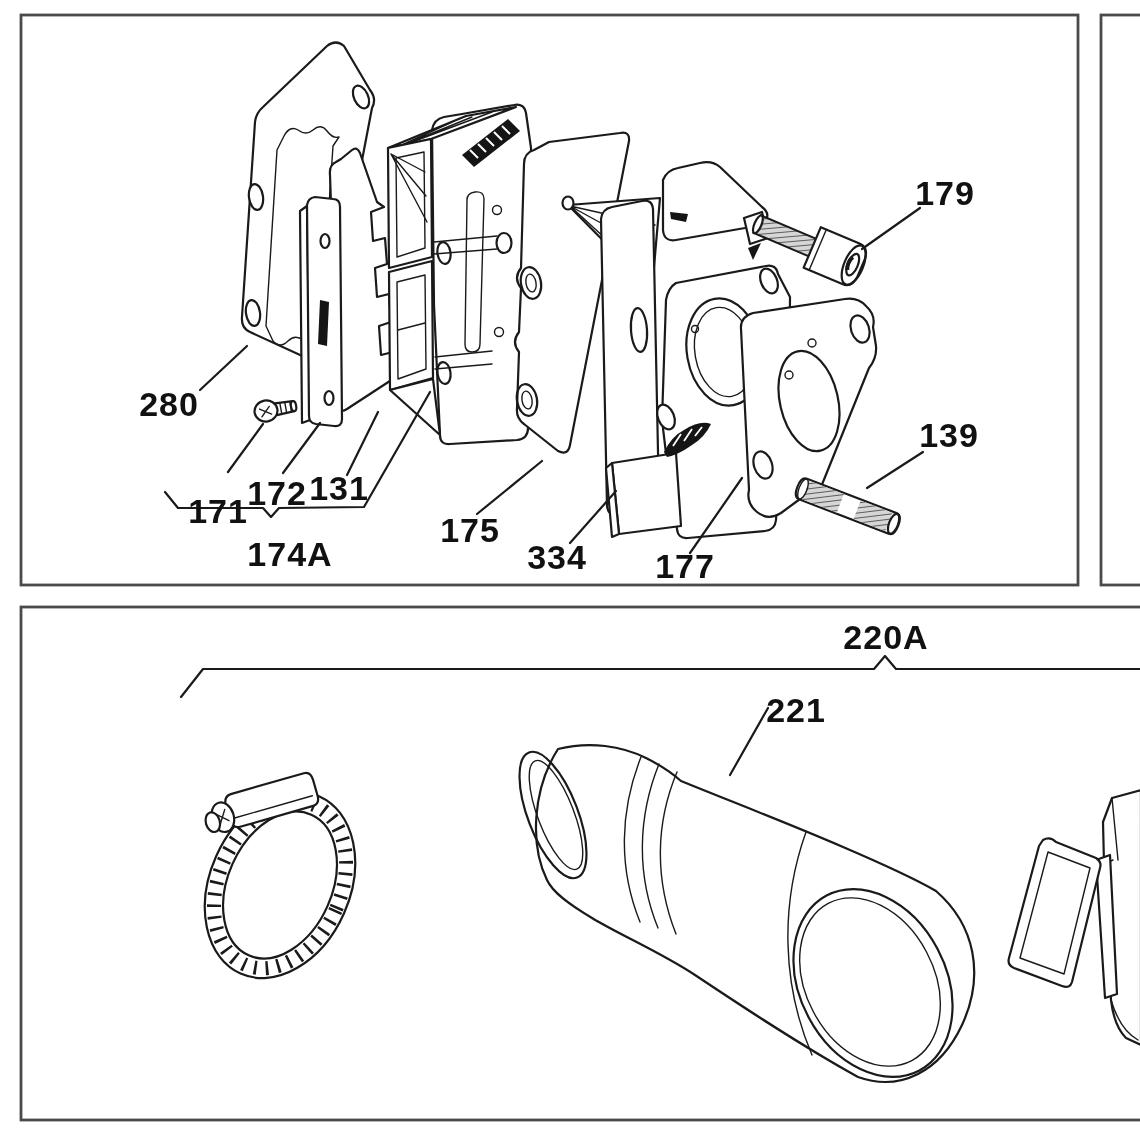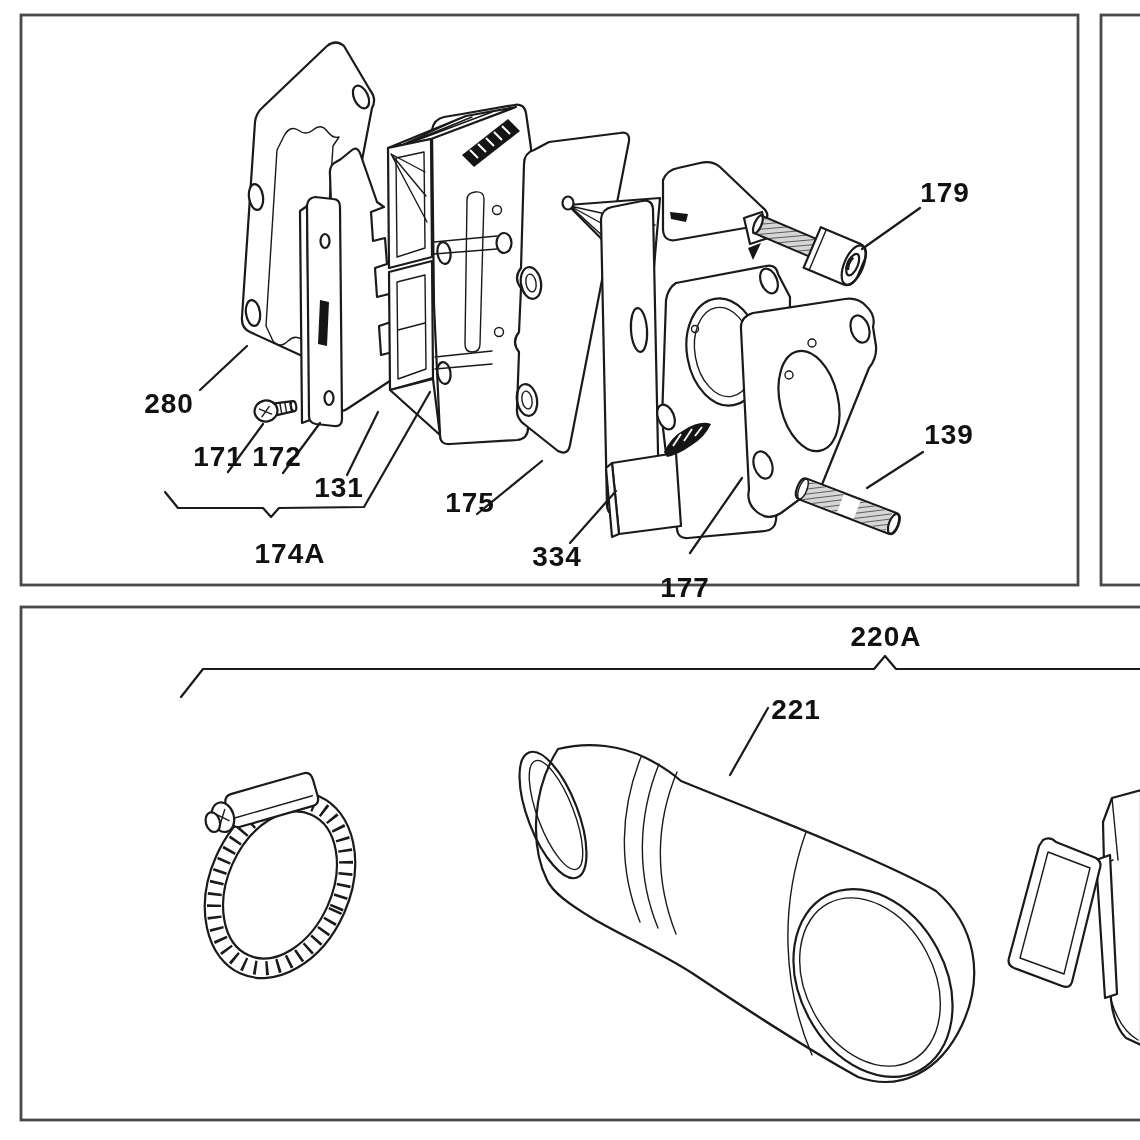--- a/index.html
+++ b/index.html
@@ -1,19 +1,19 @@
 <!DOCTYPE html>
 <html><head>
 <meta charset="utf-8">
 <style>
   html,body{margin:0;padding:0;background:#ffffff;}
   #stage{position:relative;width:1140px;height:1140px;overflow:hidden;background:#fff;
          font-family:"Liberation Sans", sans-serif;}
   #art{position:absolute;left:0;top:0;}
-  .callout{position:absolute;transform:translate(-50%,-50%);font-weight:700;font-size:28px;
+  .callout{position:absolute;transform:translate(-50%,-50%);font-weight:700;font-size:34px;
            letter-spacing:1px;color:#111;white-space:nowrap;user-select:none;}
   .ln{fill:none;stroke:#1a1a1a;stroke-width:2.2;stroke-linejoin:round;stroke-linecap:round;}
   .fw{fill:#ffffff;stroke:#1a1a1a;stroke-width:2.2;stroke-linejoin:round;}
   .thin{stroke-width:1.4;}
   .leader{fill:none;stroke:#1a1a1a;stroke-width:2.2;stroke-linecap:round;stroke-linejoin:round;}
   .panel{fill:none;stroke:#4a4a4a;stroke-width:2.8;}
   .ink{fill:#151515;stroke:none;}
 </style>
 </head>
 <body>
@@ -196,25 +196,25 @@
     <path class="fw" d="M 1103,822 L 1112,798 L 1141,790 L 1141,1045 L 1126,1038 Q 1114,1026 1111,1000 L 1104,864 Z"></path>
     <path class="ln thin" d="M 1112,798 L 1118,860 M 1104,864 L 1113,860"></path>
     <path class="fw" d="M 1096,860 L 1110,855 L 1117,994 L 1105,998 Z"></path>
     <path class="fw" d="M 1043,840 Q 1050,836 1056,842 L 1096,858 Q 1102,862 1100,868 L 1072,982 Q 1070,989 1062,986 L 1014,968 Q 1007,965 1009,958 L 1039,846 Z"></path>
     <path class="ln thin" d="M 1048,852 L 1090,868 L 1064,974 L 1020,958 Z"></path>
     <path class="ln thin" d="M 1111,1000 Q 1120,1030 1138,1040"></path>
   </g>
 </svg>
 
   <span class="callout" style="left:169px;top:404px">280</span>
-  <span class="callout" style="left:218px;top:457px">171</span>
-  <span class="callout" style="left:277px;top:457px">172</span>
+  <span class="callout" style="left:218px;top:511px">171</span>
+  <span class="callout" style="left:277px;top:493px">172</span>
   <span class="callout" style="left:339px;top:488px">131</span>
   <span class="callout" style="left:290px;top:554px">174A</span>
-  <span class="callout" style="left:470px;top:503px">175</span>
+  <span class="callout" style="left:470px;top:530px">175</span>
   <span class="callout" style="left:557px;top:557px">334</span>
-  <span class="callout" style="left:685px;top:588px">177</span>
+  <span class="callout" style="left:685px;top:566px">177</span>
   <span class="callout" style="left:949px;top:435px">139</span>
   <span class="callout" style="left:945px;top:193px">179</span>
   <span class="callout" style="left:886px;top:637px">220A</span>
   <span class="callout" style="left:796px;top:710px">221</span>
 
 </div>
 
 </body></html>

